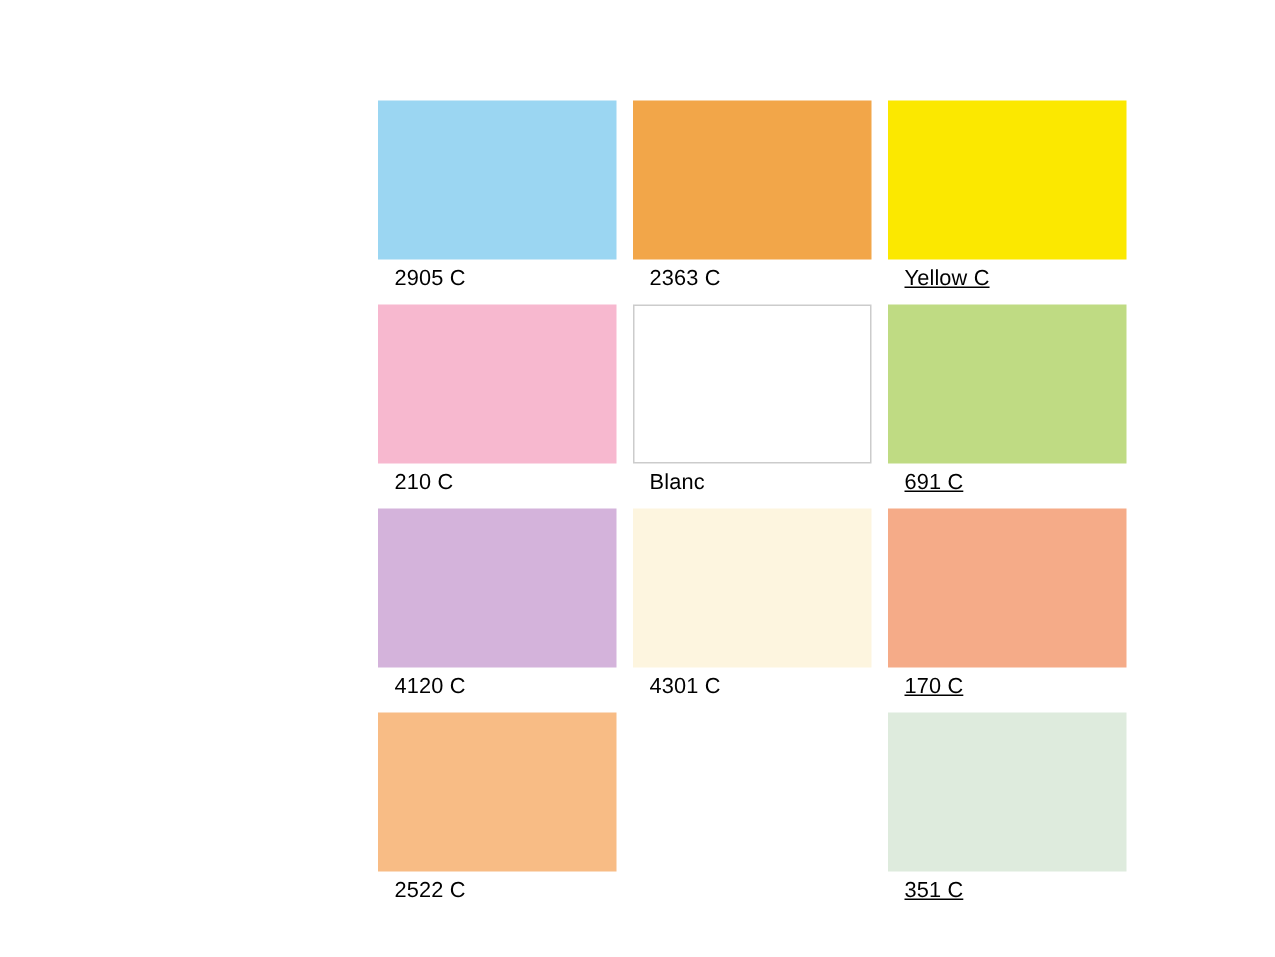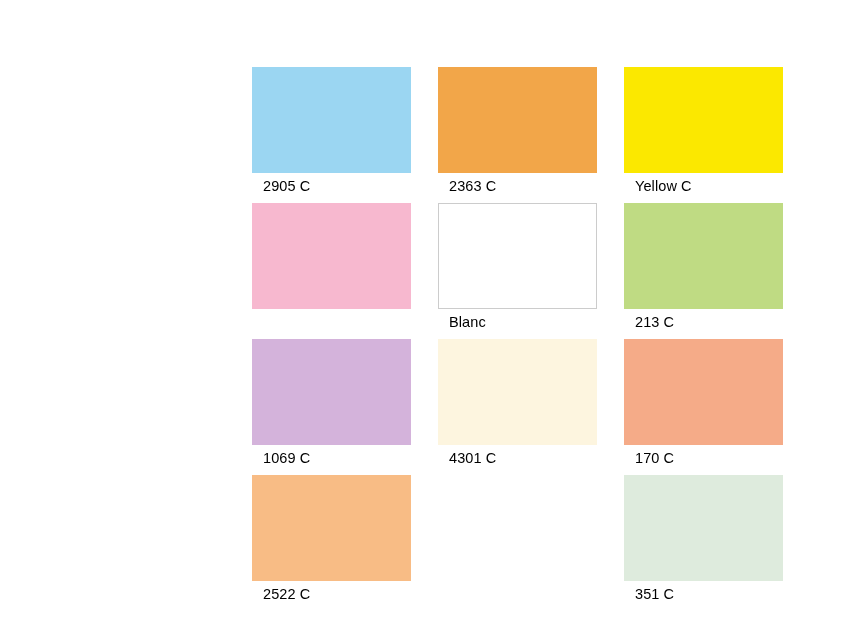--- a/index.html
+++ b/index.html
@@ -24,25 +24,26 @@
 
   .swatch-row {
     display: flex;
     flex-direction: row;
     
     margin-bottom: 9px;
   }
 
   .swatch-cell {
     width: 159px;
-    margin-right: 27px;
+    margin-right: 11px;
     display: block;
   }
   .swatch-cell:last-child {
     margin-right: 0;
+    text-decoration: underline;
   }
 
   .swatch-chip {
     width: 159px;
     height: 106px;
     box-sizing: border-box;
     display: block;
   }
 
   .swatch-cell.is-empty .swatch-chip {
@@ -80,34 +81,35 @@
         <span class="swatch-label">2363 C</span>
       </div>
       <div class="swatch-cell">
         <div class="swatch-chip" style="background-color: rgb(251, 232, 0);"></div>
         <span class="swatch-label">Yellow C</span>
       </div>
     </div>
     <div class="swatch-row">
       <div class="swatch-cell">
         <div class="swatch-chip" style="background-color: rgb(247, 184, 207);"></div>
+        <span class="swatch-label">210 C</span>
       </div>
       <div class="swatch-cell">
         <div class="swatch-chip" style="background-color: rgb(255, 255, 255); border: 1px solid rgb(204, 204, 204);"></div>
         <span class="swatch-label">Blanc</span>
       </div>
       <div class="swatch-cell">
         <div class="swatch-chip" style="background-color: rgb(191, 219, 131);"></div>
-        <span class="swatch-label">213 C</span>
+        <span class="swatch-label">691 C</span>
       </div>
     </div>
     <div class="swatch-row">
       <div class="swatch-cell">
         <div class="swatch-chip" style="background-color: rgb(212, 179, 219);"></div>
-        <span class="swatch-label">1069 C</span>
+        <span class="swatch-label">4120 C</span>
       </div>
       <div class="swatch-cell">
         <div class="swatch-chip" style="background-color: rgb(253, 245, 223);"></div>
         <span class="swatch-label">4301 C</span>
       </div>
       <div class="swatch-cell">
         <div class="swatch-chip" style="background-color: rgb(245, 171, 136);"></div>
         <span class="swatch-label">170 C</span>
       </div>
     </div>

